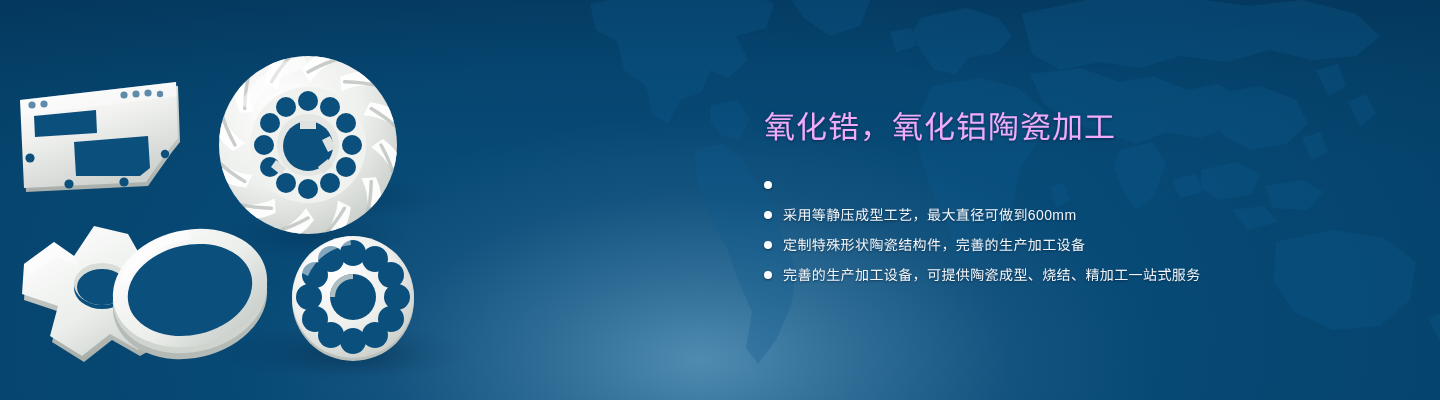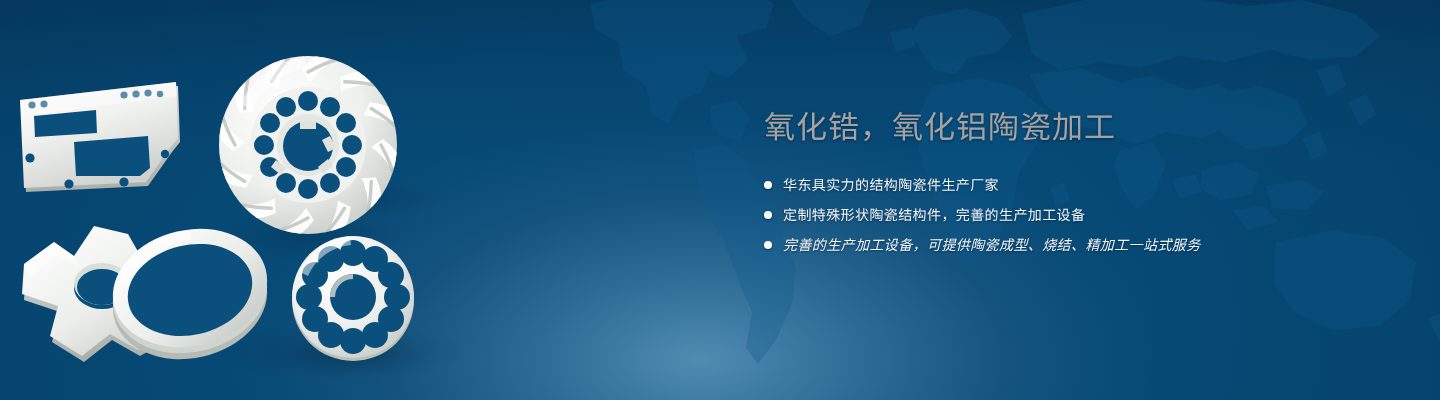--- a/index.html
+++ b/index.html
@@ -84,42 +84,42 @@
     left: 764px;
     top: 108px;
     width: 600px;
   }
   .headline {
     margin: 0;
     font-size: 31px;
     line-height: 40px;
     font-weight: 400;
     letter-spacing: 1px;
-    color: #a3a3a3;
+    color: #f0abfc;
     text-shadow: 0 1px 3px rgba(0,20,45,0.55);
     white-space: nowrap;
   }
   .bullets {
     list-style: none;
     margin: 26px 0 0 0;
     padding: 0;
   }
   .bullets li {
     display: flex;
     align-items: center;
     height: 22px;
     margin-bottom: 8px;
     font-size: 14px;
     line-height: 22px;
     color: #f2f6fa;
     letter-spacing: 0.4px;
     text-shadow: 0 1px 2px rgba(0,18,40,0.5);
     white-space: nowrap;
   }
-  .bullets li:last-child { margin-bottom: 0; font-style: italic; }
+  .bullets li:last-child { margin-bottom: 0; }
   .dot {
     flex: 0 0 auto;
     width: 8px;
     height: 8px;
     margin-right: 11px;
     border-radius: 50%;
     background: #ffffff;
     box-shadow: 0 1px 2px rgba(0,15,35,0.55);
   }
 </style>
@@ -405,21 +405,24 @@
       </g>
     </svg>
   </div>
 
   <div class="copy">
     <h1 class="headline">氧化锆，氧化铝陶瓷加工</h1>
 
     <ul class="bullets">
       <li>
         <span class="dot"></span>
-        <span>华东具实力的结构陶瓷件生产厂家</span>
+      </li>
+      <li>
+        <span class="dot"></span>
+        <span>采用等静压成型工艺，最大直径可做到600mm</span>
       </li>
       <li>
         <span class="dot"></span>
         <span>定制特殊形状陶瓷结构件，完善的生产加工设备</span>
       </li>
       <li>
         <span class="dot"></span>
         <span>完善的生产加工设备，可提供陶瓷成型、烧结、精加工一站式服务</span>
       </li>
     </ul>

